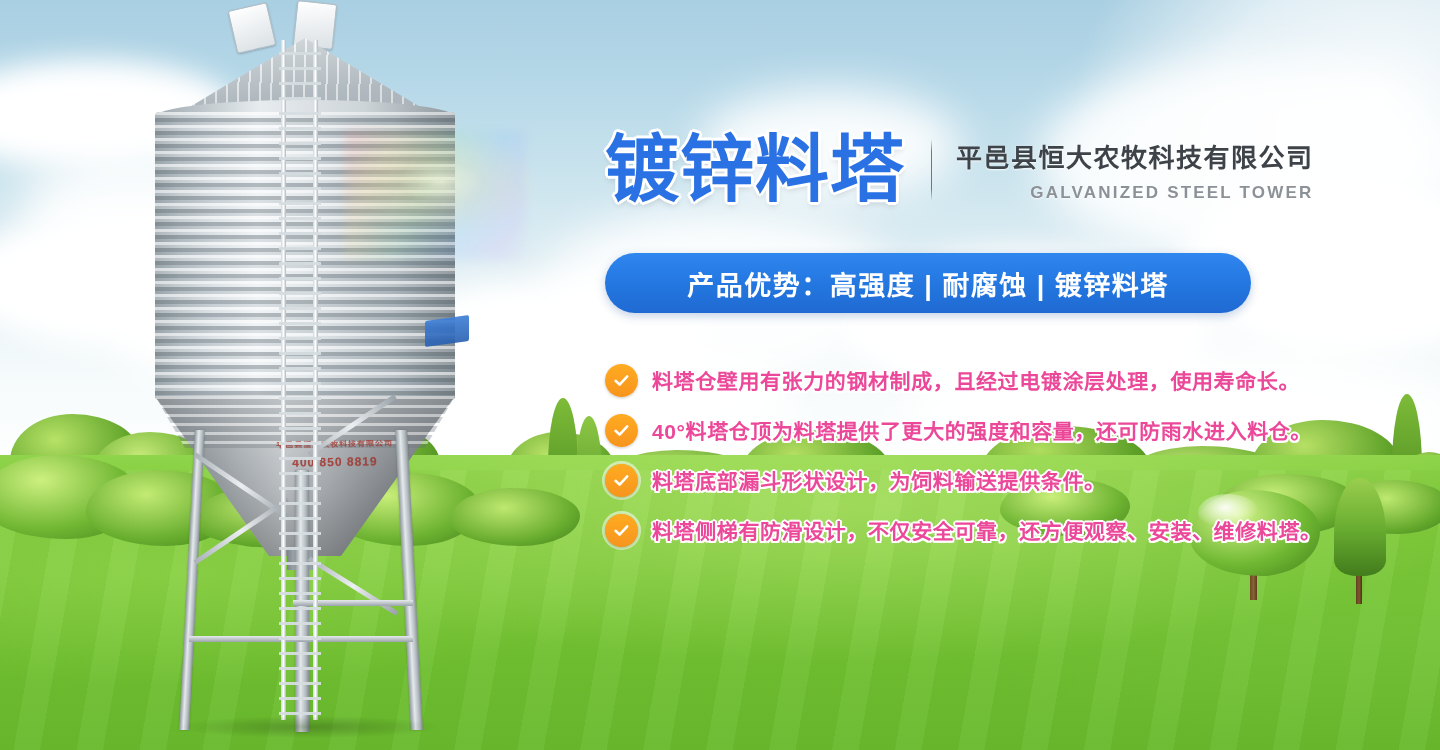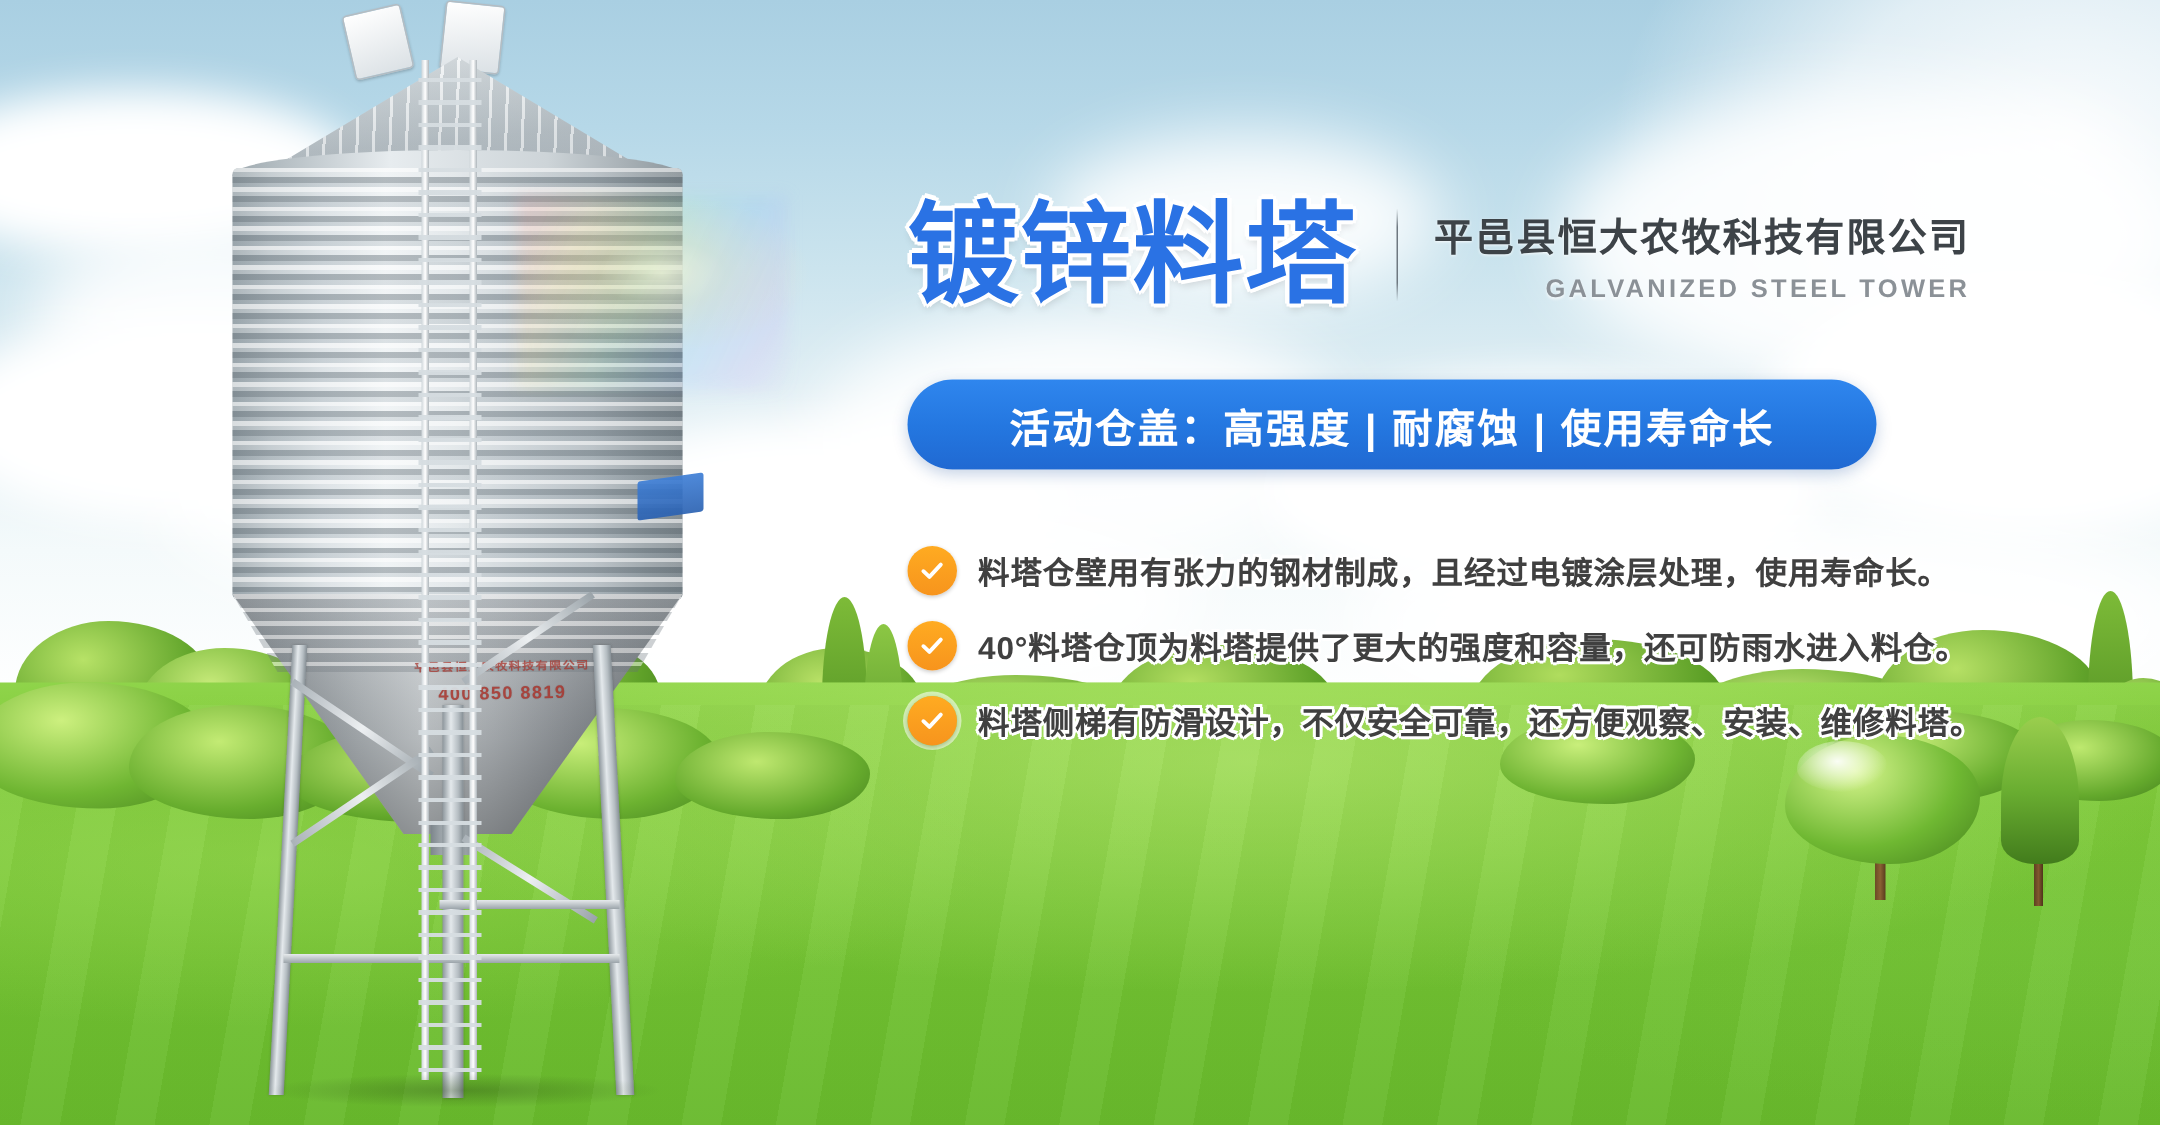--- a/index.html
+++ b/index.html
@@ -240,21 +240,21 @@
   }
   .check-icon{
     flex:0 0 auto; width:33px; height:33px; border-radius:50%;
     background:linear-gradient(180deg,#ffab21,#f7941d);
     box-shadow:0 1px 3px rgba(0,0,0,.22), 0 0 0 3px rgba(255,255,255,.55);
     display:flex; align-items:center; justify-content:center;
     margin-right:14px;
   }
   .check-icon svg{ display:block; }
   .feature-text{
-    font-size:21px; font-weight:bold; color:#404040; letter-spacing:.6px; white-space:nowrap;
+    font-size:21px; font-weight:bold; color:#ec4899; letter-spacing:.6px; white-space:nowrap;
     text-shadow:
       -1.5px -1.5px 0 #fff, 1.5px -1.5px 0 #fff, -1.5px 1.5px 0 #fff, 1.5px 1.5px 0 #fff,
       -2px 0 0 #fff, 2px 0 0 #fff, 0 -2px 0 #fff, 0 2px 0 #fff;
   }
 </style>
 </head>
 <body>
 
 <div class="stage">
 
@@ -368,21 +368,21 @@
     <div class="headline-row">
       <div class="main-title">镀锌料塔</div>
       <div class="title-divider"></div>
       <div class="company-block">
         <div class="company-cn">平邑县恒大农牧科技有限公司</div>
         <div class="company-en">GALVANIZED STEEL TOWER</div>
       </div>
     </div>
 
     <div class="advantage-banner">
-      <span class="txt">活动仓盖：高强度 | 耐腐蚀 | 使用寿命长</span>
+      <span class="txt">产品优势：高强度 | 耐腐蚀 | 镀锌料塔</span>
     </div>
 
     <div class="feature-list">
 
       <div class="feature-item">
         <span class="check-icon">
           <svg width="19" height="19" viewBox="0 0 19 19" aria-hidden="true">
             <path d="M3.6 9.8 L7.6 13.6 L15.2 5.4" fill="none" stroke="#ffffff" stroke-width="2.6" stroke-linecap="round" stroke-linejoin="round"></path>
           </svg>
         </span>
@@ -391,20 +391,28 @@
 
       <div class="feature-item">
         <span class="check-icon">
           <svg width="19" height="19" viewBox="0 0 19 19" aria-hidden="true">
             <path d="M3.6 9.8 L7.6 13.6 L15.2 5.4" fill="none" stroke="#ffffff" stroke-width="2.6" stroke-linecap="round" stroke-linejoin="round"></path>
           </svg>
         </span>
         <span class="feature-text">40°料塔仓顶为料塔提供了更大的强度和容量，还可防雨水进入料仓。</span>
       </div>
 
+      <div class="feature-item">
+        <span class="check-icon">
+          <svg width="19" height="19" viewBox="0 0 19 19" aria-hidden="true">
+            <path d="M3.6 9.8 L7.6 13.6 L15.2 5.4" fill="none" stroke="#ffffff" stroke-width="2.6" stroke-linecap="round" stroke-linejoin="round"></path>
+          </svg>
+        </span>
+        <span class="feature-text">料塔底部漏斗形状设计，为饲料输送提供条件。</span>
+      </div>
 
 
       <div class="feature-item">
         <span class="check-icon">
           <svg width="19" height="19" viewBox="0 0 19 19" aria-hidden="true">
             <path d="M3.6 9.8 L7.6 13.6 L15.2 5.4" fill="none" stroke="#ffffff" stroke-width="2.6" stroke-linecap="round" stroke-linejoin="round"></path>
           </svg>
         </span>
         <span class="feature-text">料塔侧梯有防滑设计，不仅安全可靠，还方便观察、安装、维修料塔。</span>
       </div>

